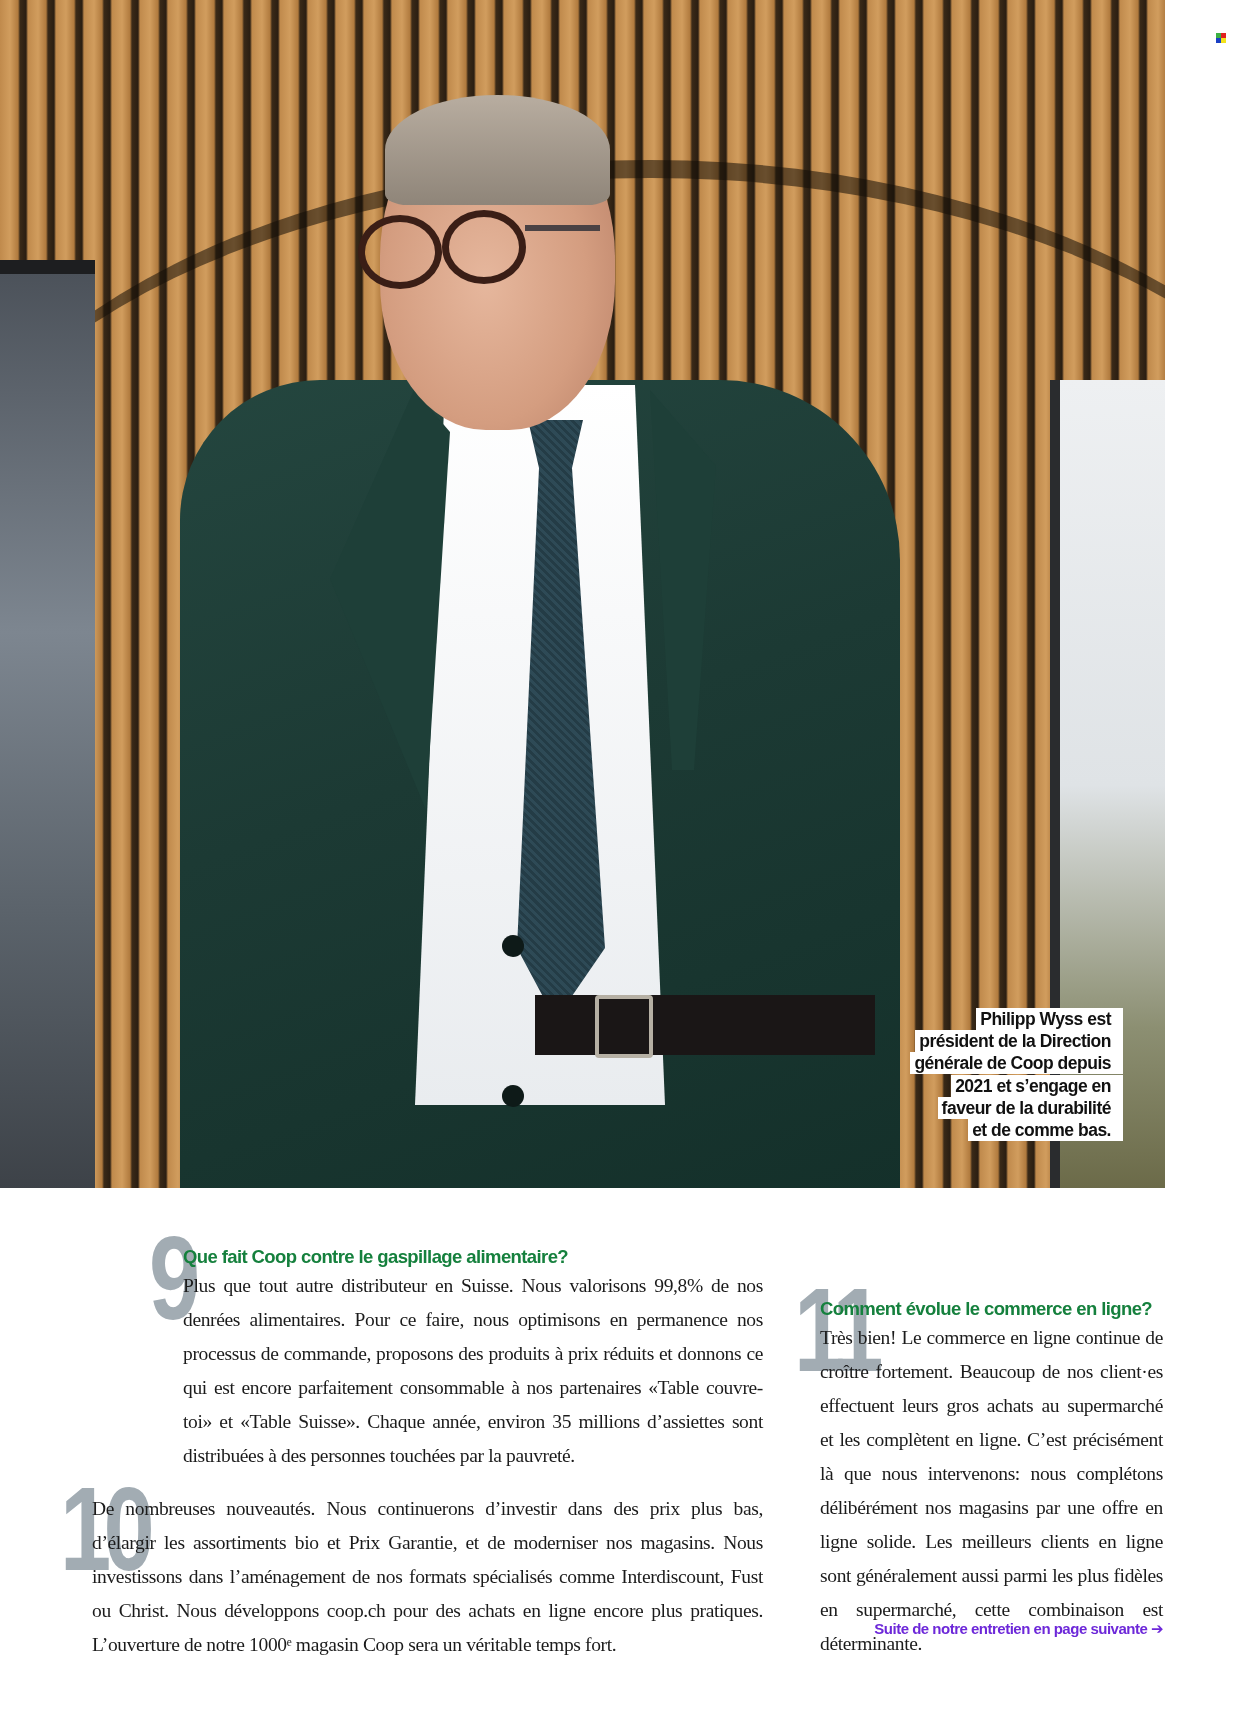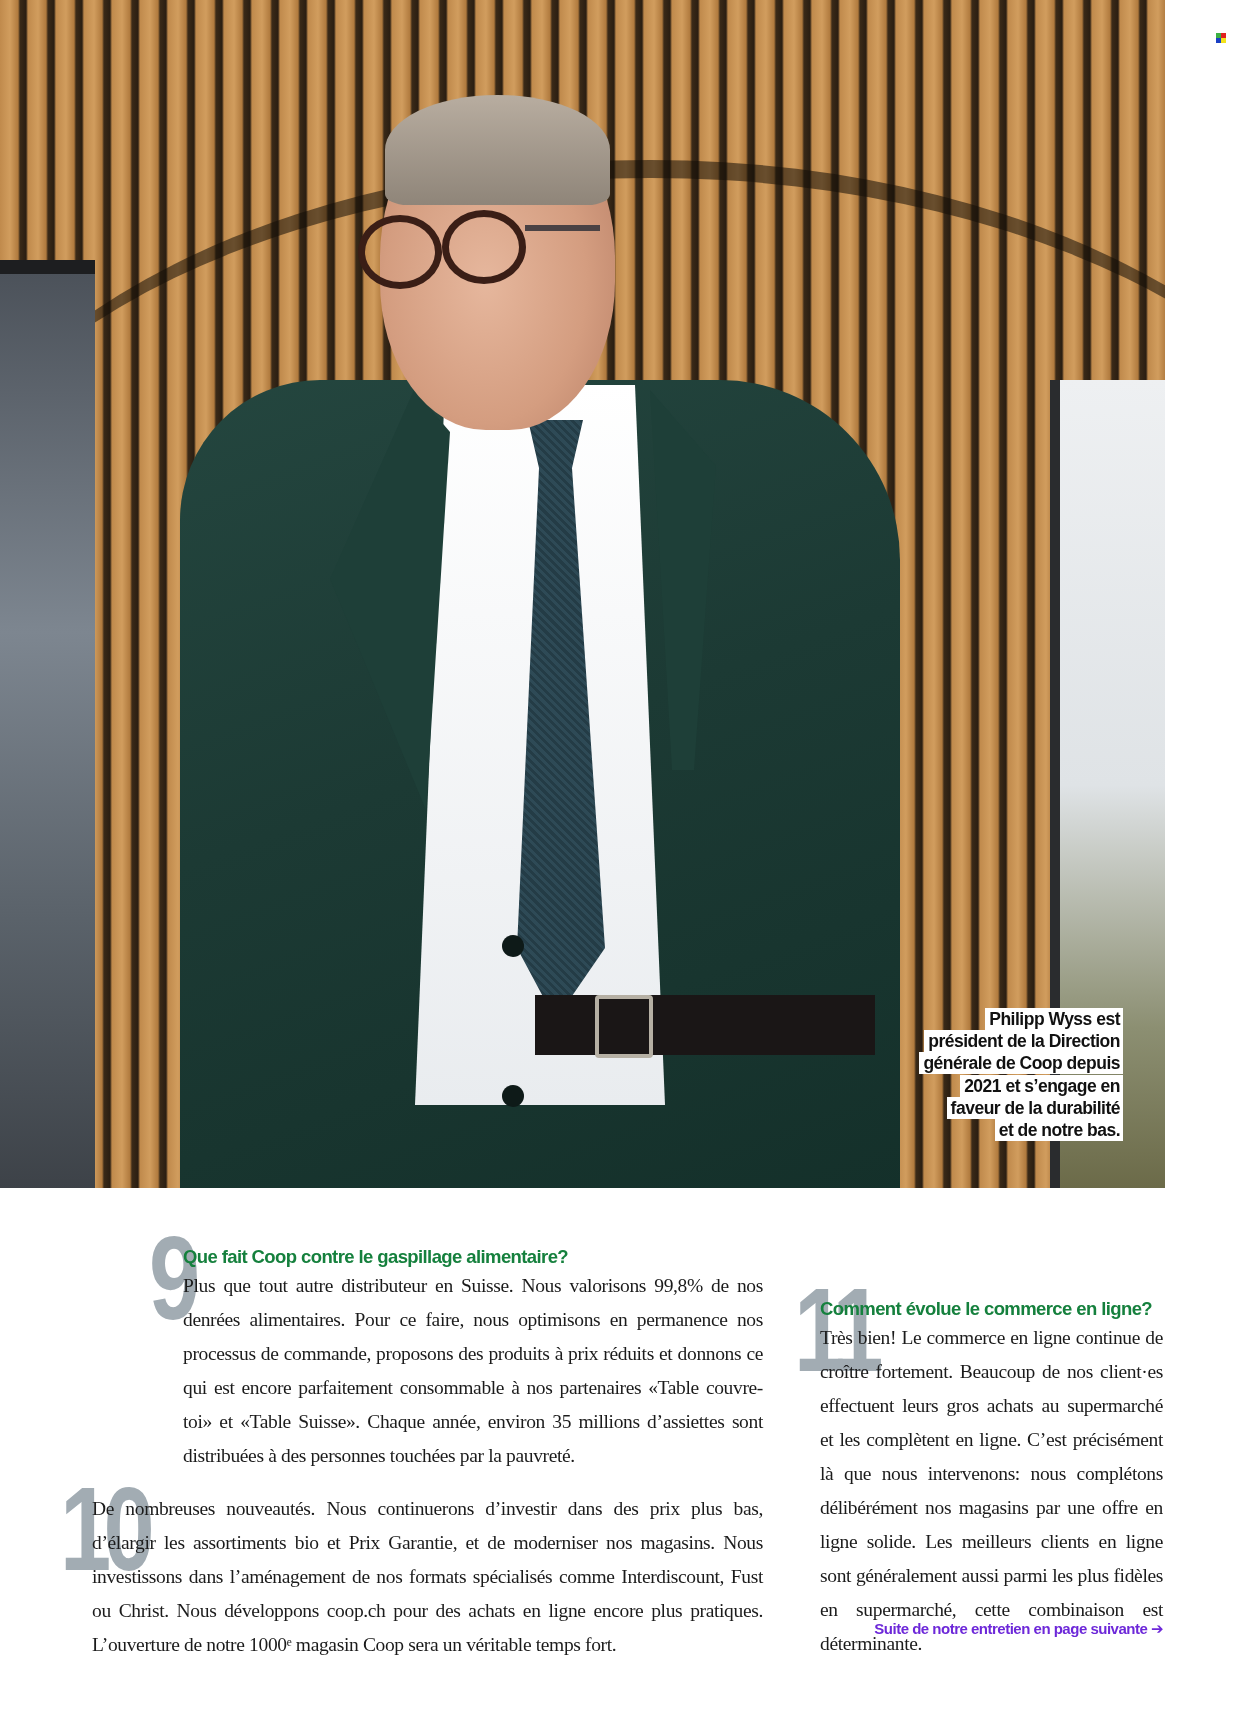--- a/index.html
+++ b/index.html
@@ -84,21 +84,21 @@
   .photo .btn1 { left: 322px; top: 835px; }
   .photo .btn2 { left: 322px; top: 985px; }
 
   
   .caption {
     position: absolute; right: 127px; top: 1008px; text-align: right;
     font-family: "Liberation Sans", "DejaVu Sans", sans-serif; font-weight: 700;
     font-size: 17.5px; line-height: 22.2px; letter-spacing: -0.5px;
   }
   .caption span {
-    background: #ffffff; color: #111; padding: 1px 3px 1px 4px;
+    background: #ffffff; color: #111; padding: 1px 12px 1px 4px;
     box-decoration-break: clone; -webkit-box-decoration-break: clone;
   }
 
   
   .logo { position: absolute; left: 1216px; top: 33px; width: 10px; height: 10px; display: grid; grid-template-columns: 5px 5px; grid-template-rows: 5px 5px; }
   .logo i { display: block; }
 
   
   .qa { position: absolute; }
   .qa .num {
@@ -154,21 +154,21 @@
     <div class="glasses-arm"></div>
   </div>
 </div>
 
 <div class="caption">
   <span>Philipp Wyss est</span><br>
   <span>président de la Direction</span><br>
   <span>générale de Coop depuis</span><br>
   <span>2021 et s’engage en</span><br>
   <span>faveur de la durabilité</span><br>
-  <span>et de notre bas.</span>
+  <span>et de comme bas.</span>
 </div>
 
 <div class="logo">
   <i style="background:#3cb043"></i>
     <i style="background:#e02020"></i>
   <i style="background:#1a3fc4"></i>
     <i style="background:#f2e21b"></i>
 </div>
 
 <section class="qa qa9">

